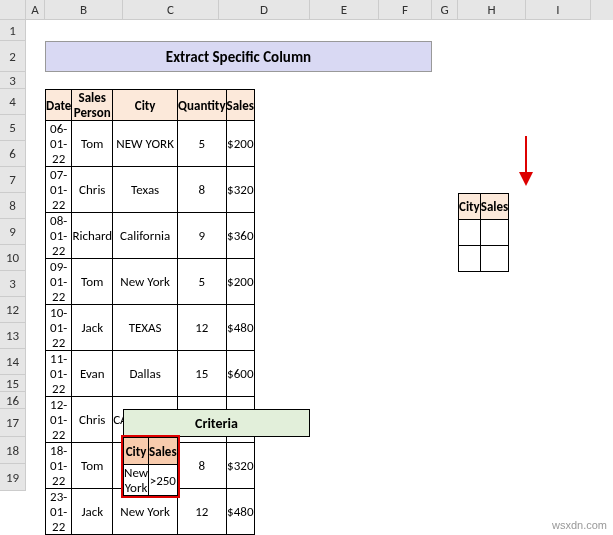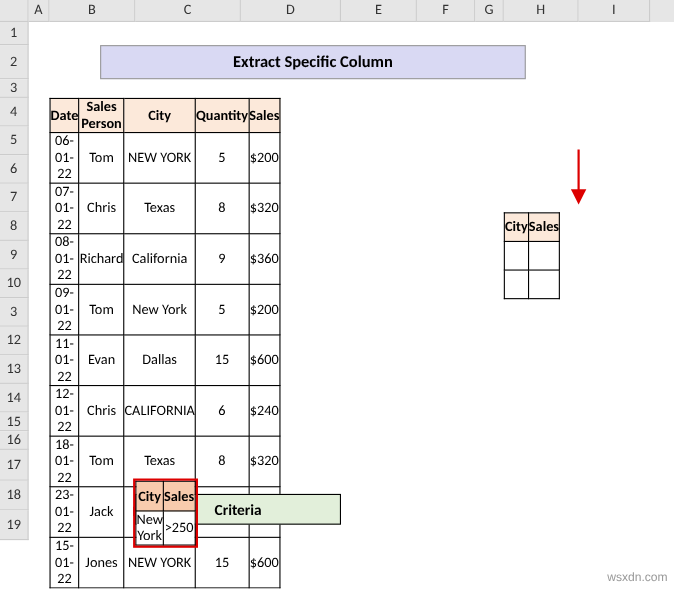--- a/index.html
+++ b/index.html
@@ -28,21 +28,21 @@
     .main-table th { background: #fce9da; font-weight: bold; }
     .main-table td { background: #fff; }
     
     
     .out-table { position: absolute; border-collapse: collapse; }
     .out-table th, .out-table td { border: 1px solid #000; text-align: center; font-size: 13px; }
     .out-table th { background: #fce9da; font-weight: bold; }
     .out-table td { background: #fff; }
     
     
-    .criteria-title { position: absolute; background: #e2efda; border: 1px solid #000; font-weight: bold; font-size: 14px; display: flex; align-items: center; justify-content: center; margin-top: 40px; }
+    .criteria-title { position: absolute; background: #e2efda; border: 1px solid #000; font-weight: bold; font-size: 14px; display: flex; align-items: center; justify-content: center; }
     .criteria-table { position: absolute; border-collapse: collapse; outline: 2px solid #d00; }
     .criteria-table th, .criteria-table td { border: 1px solid #000; text-align: center; font-size: 13px; }
     .criteria-table th { background: #f8cbad; font-weight: bold; }
     .criteria-table td { background: #fff; }
     
     
     .arrow-svg { position: absolute; pointer-events: none; }
     
     .watermark { position: absolute; right: 6px; bottom: 4px; font-size: 11px; color: #999; font-family: Arial, sans-serif; }
   </style>
@@ -81,21 +81,21 @@
     <div class="row-header" style="height:26px">14</div>
     <div class="row-header" style="height:17px">15</div>
     <div class="row-header" style="height:17px">16</div>
     <div class="row-header" style="height:28px">17</div>
     <div class="row-header" style="height:27px">18</div>
     <div class="row-header" style="height:27px">19</div>
   </div>
 
   <div class="cells">
 
-    <div class="title-cell" style="left:19px; top:21px; width:387px; height:31px;margin-left:46px;">Extract Specific Column</div>
+    <div class="title-cell" style="left:19px; top:21px; width:387px; height:31px;">Extract Specific Column</div>
 
     <table class="main-table" style="left:19px; top:69px;">
       <thead>
         <tr style="height:26px">
           <th style="width:78px">Date</th>
           <th style="width:96px">Sales Person</th>
           <th style="width:91px">City</th>
           <th style="width:69px">Quantity</th>
           <th style="width:53px">Sales</th>
         </tr>
@@ -123,20 +123,27 @@
             <td style="width: 53px;">$360</td>
           </tr>
           <tr style="height: 26px;">
             <td style="width: 78px;">09-01-22</td>
             <td style="width: 96px;">Tom</td>
             <td style="width: 91px;">New York</td>
             <td style="width: 69px;">5</td>
             <td style="width: 53px;">$200</td>
           </tr>
           <tr style="height: 26px;">
+            <td style="width: 78px;">10-01-22</td>
+            <td style="width: 96px;">Jack</td>
+            <td style="width: 91px;">TEXAS</td>
+            <td style="width: 69px;">12</td>
+            <td style="width: 53px;">$480</td>
+          </tr>
+          <tr style="height: 26px;">
             <td style="width: 78px; margin-top: 14px;">11-01-22</td>
             <td style="width: 96px;">Evan</td>
             <td style="width: 91px;">Dallas</td>
             <td style="width: 69px;">15</td>
             <td style="width: 53px;">$600</td>
           </tr>
           <tr style="height: 26px;">
             <td style="width: 78px;">12-01-22</td>
             <td style="width: 96px;">Chris</td>
             <td style="width: 91px;">CALIFORNIA</td>

